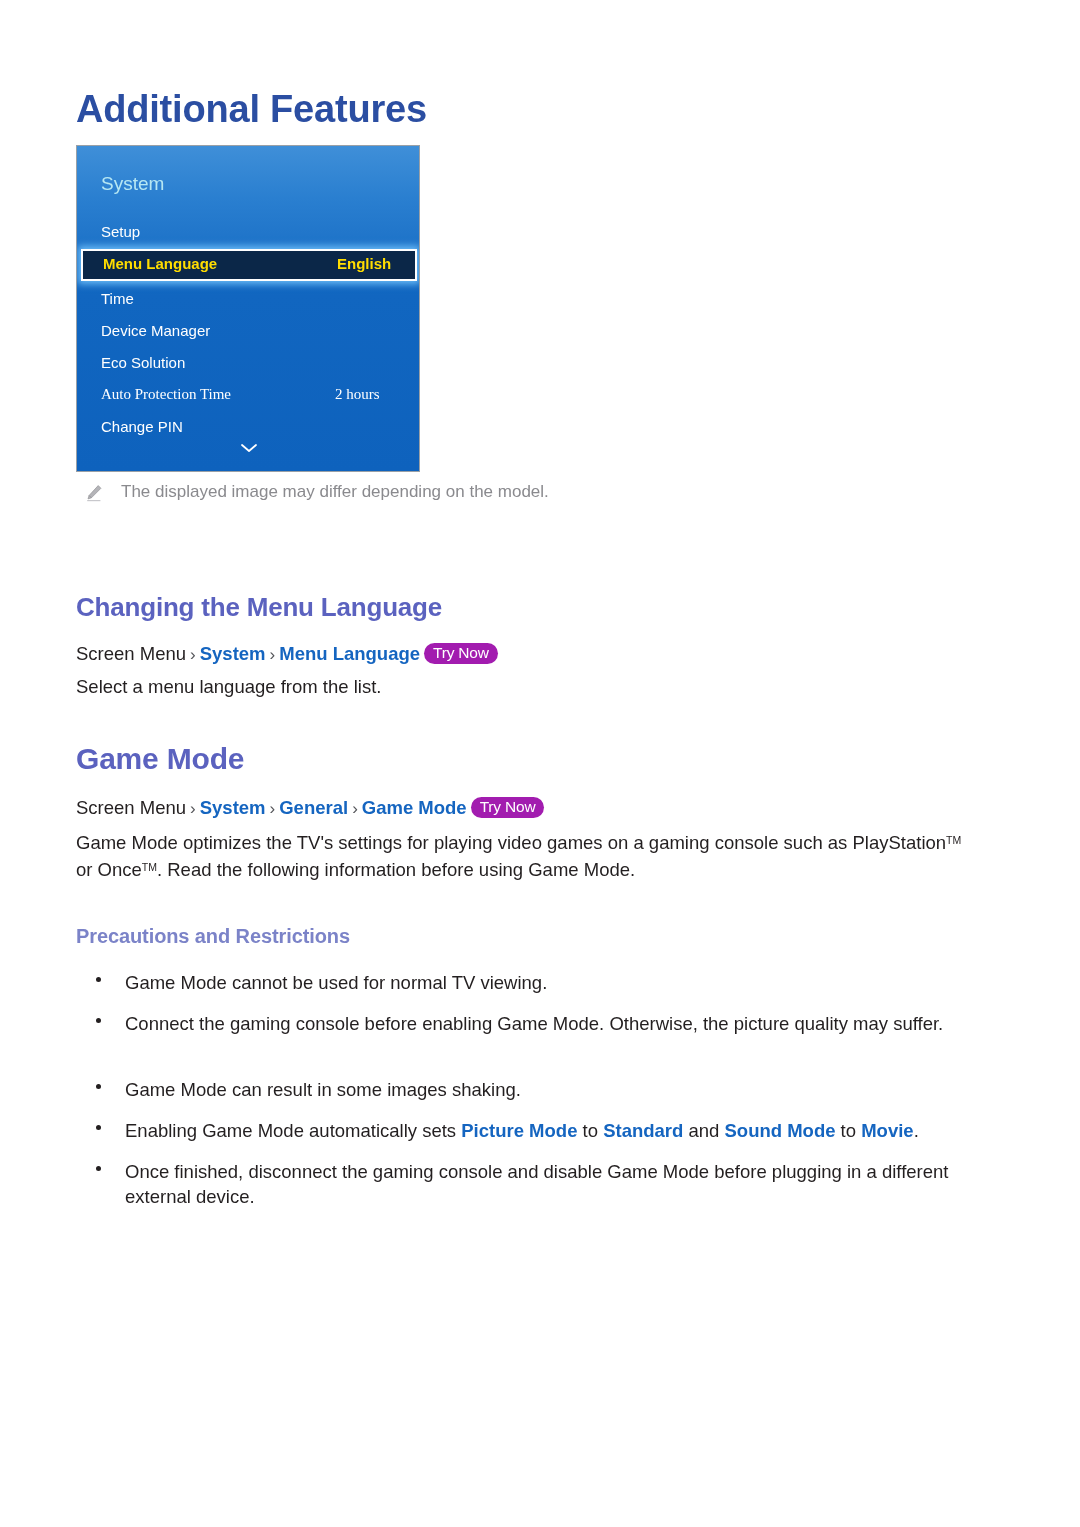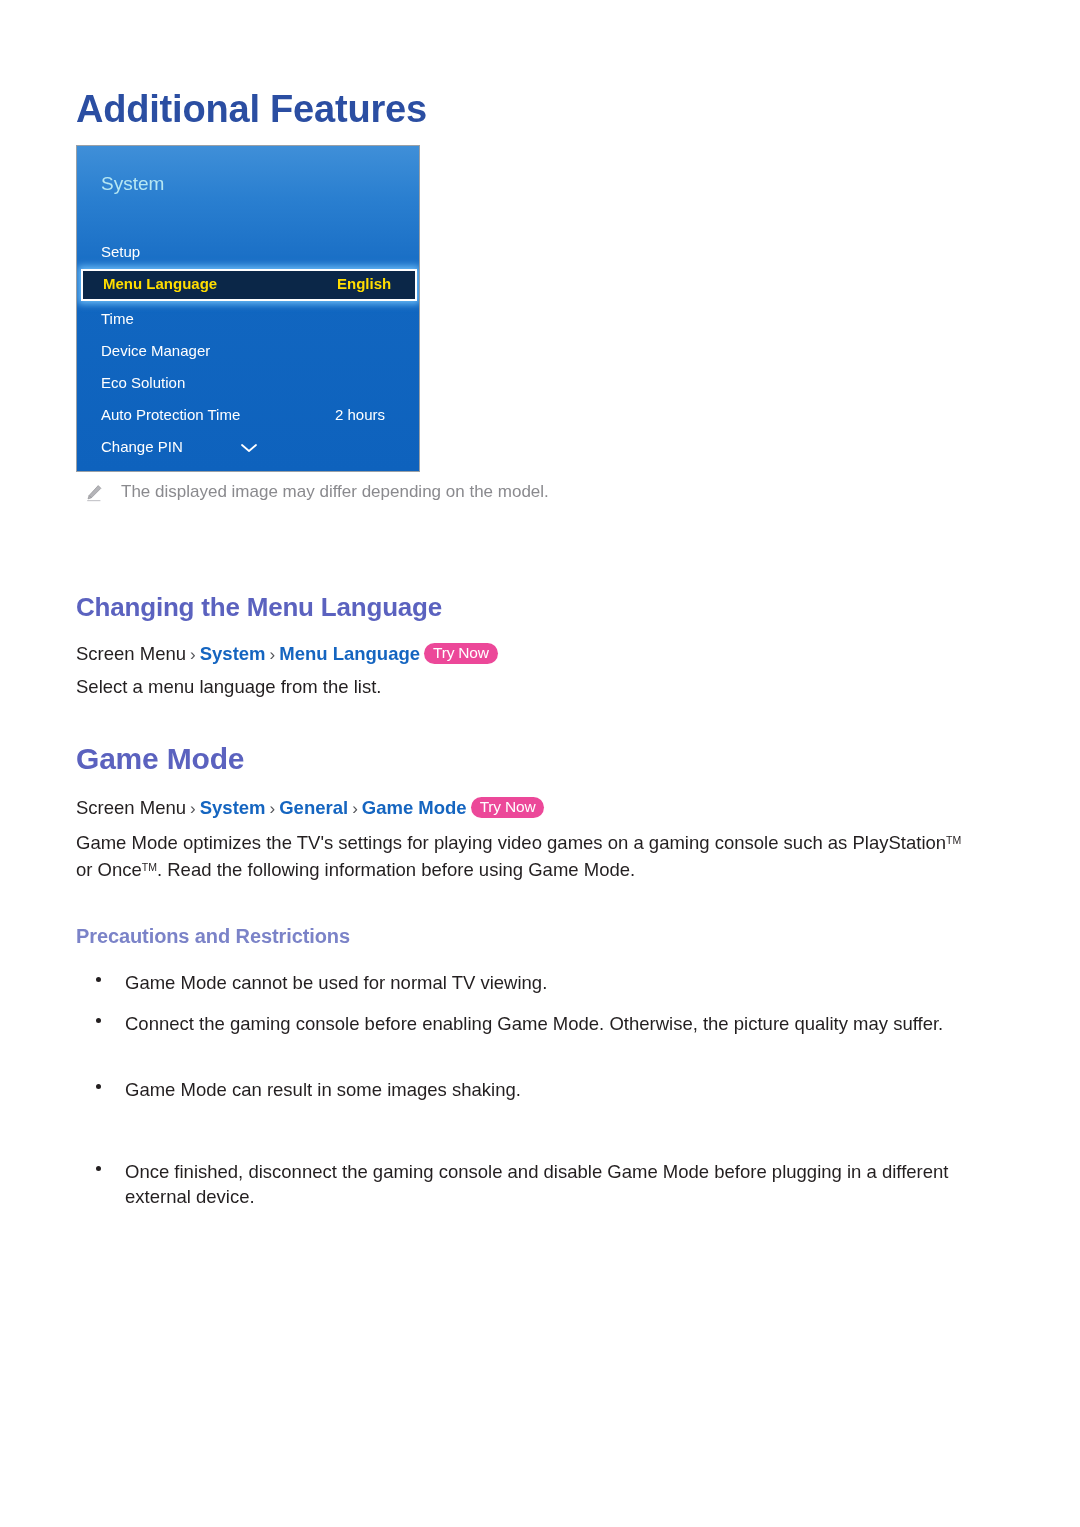--- a/index.html
+++ b/index.html
@@ -70,21 +70,20 @@
     font-size: 19px;
     color: #b6e7f3;
     font-weight: normal;
   }
   .tv-row {
     position: absolute;
     left: 0;
     width: 344px;
     height: 30px;
     box-sizing: border-box;
-    margin-top: 20px;
   }
   .tv-row .lbl {
     position: absolute;
     left: 24px;
     top: 5px;
     font-size: 15px;
     color: #ffffff;
     white-space: nowrap;
   }
   .tv-row .val {
@@ -158,21 +157,21 @@
     font-weight: bold;
   }
   .bc-sep {
     color: #55565a;
     font-weight: normal;
     padding: 0 4px;
     font-size: 17px;
   }
   .badge {
     display: inline-block;
-    background: #ec4899;
+    background: #a21caf;
     color: #ffffff;
     font-size: 15.5px;
     font-weight: normal;
     border-radius: 11px;
     padding: 1px 9px 2px 9px;
     line-height: 18px;
     vertical-align: 2px;
     margin-left: 4px;
     letter-spacing: -0.2px;
   }
@@ -233,21 +232,21 @@
     <div class="tv-row" style="top:171px;">
       <span class="lbl">Device Manager</span>
       <span class="val"></span>
     </div>
 
     <div class="tv-row" style="top:203px;">
       <span class="lbl">Eco Solution</span>
       <span class="val"></span>
     </div>
 
-    <div class="tv-row" style="top:235px;">
+    <div class="tv-row" style="top:235px;font-family:Liberation Serif, serif;">
       <span class="lbl">Auto Protection Time</span>
       <span class="val">2 hours</span>
     </div>
 
     <div class="tv-row" style="top:267px;">
       <span class="lbl">Change PIN</span>
       <span class="val"></span>
     </div>
 
     <div class="tv-chevron">
@@ -295,19 +294,23 @@
   <div class="bullet" style="top:1011px;">
     <span class="dot"></span>
     <div class="btext">Connect the gaming console before enabling Game Mode. Otherwise, the picture quality may suffer.</div>
   </div>
 
   <div class="bullet" style="top:1077px;">
     <span class="dot"></span>
     <div class="btext">Game Mode can result in some images shaking.</div>
   </div>
 
+  <div class="bullet" style="top:1118px;">
+    <span class="dot"></span>
+    <div class="btext"><span>Enabling Game Mode automatically sets </span><span class="blue-term">Picture Mode</span><span> to </span><span class="blue-term">Standard</span><span> and </span><span class="blue-term">Sound Mode</span><span> to </span><span class="blue-term">Movie</span><span>.</span></div>
+  </div>
 
   <div class="bullet" style="top:1159px;">
     <span class="dot"></span>
     <div class="btext">Once finished, disconnect the gaming console and disable Game Mode before plugging in a different external device.</div>
   </div>
 
 </div>
 
 </body></html>

